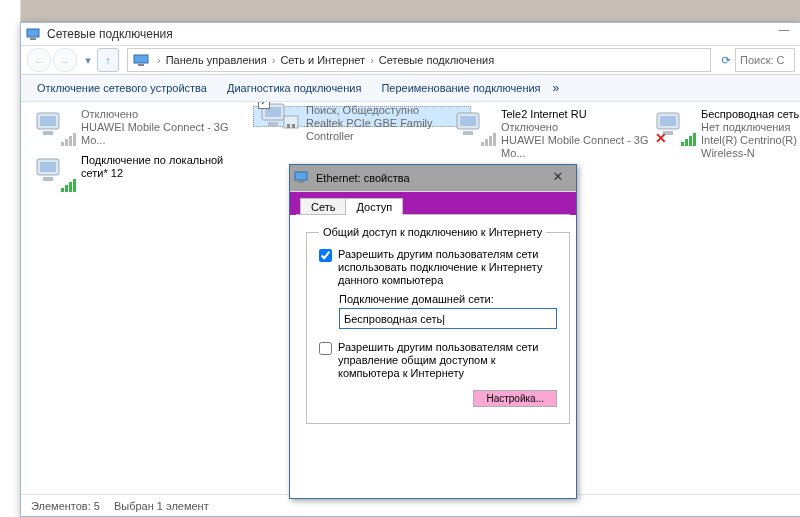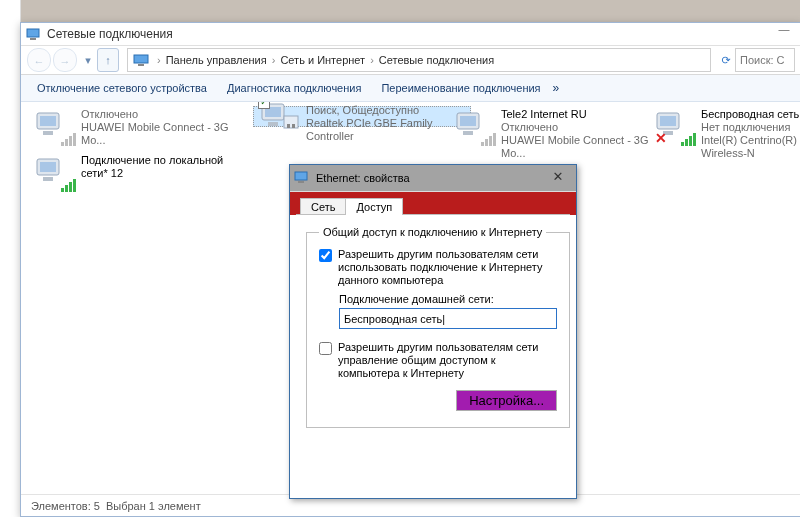--- a/index.html
+++ b/index.html
@@ -22,41 +22,41 @@
 .cmdbar .more{color:#1a3e6e;margin-left:2px;font-size:12px}
 .content{position:relative;height:392px;background:#fff;overflow:hidden}
 .conn{position:absolute;width:200px;display:flex;align-items:flex-start;cursor:default}
 .conn.sel{border:1px dotted #999;background:#cde8ff}
 .cico{width:44px;height:40px;flex-shrink:0;display:flex;align-items:center;justify-content:center;position:relative}
 .ctxt{padding:2px 4px;line-height:13px;font-size:11px}
 .ctxt .n{color:#000}
 .ctxt .s{color:#6a6a6a}
 .ctxt .d{color:#6a6a6a}
 .status{height:22px;border-top:1px solid #e3e3e3;display:flex;align-items:center;padding:0 10px;color:#555;font-size:11px}
-.status span+span{margin-left:6px}
+.status span+span{margin-left:14px}
 
 .dlg{position:absolute;left:289px;top:164px;width:286px;height:333px;background:#fff;border:1px solid #3a6ea5;box-shadow:2px 2px 6px rgba(0,0,0,.35)}
 .dlg .dt{height:26px;background:#a3a3a3;border-bottom:1px solid #dcdcdc;display:flex;align-items:center;padding:0 4px}
 .dlg .dt .ico{width:16px;height:16px;margin-right:6px}
 .dlg .dt .ttl{flex:1;font-size:11px;color:#000}
 .dlg .dt .x{width:28px;height:18px;text-align:center;color:#333;font-size:13px;cursor:default}
-.tabs{display:flex;padding:6px 6px 0 10px;background:#b91c1c}
+.tabs{display:flex;padding:6px 6px 0 10px;background:#a21caf}
 .tab{border:1px solid #bfbfbf;border-bottom:none;padding:2px 10px;font-size:11px;margin-right:-1px;background:#f3f3f3;cursor:default}
 .tab.active{background:#fff;position:relative;z-index:2}
 .tabline{border-top:1px solid #bfbfbf;margin:0 6px;position:relative;top:-1px;z-index:1}
 .dlgbody{padding:10px 14px}
 fieldset{border:1px solid #bfbfbf;padding:10px 12px 16px 12px;font-size:11px}
 legend{font-size:11px;padding:0 4px;color:#000}
 .chk{display:flex;align-items:flex-start;margin-bottom:4px}
 .chk input{margin:1px 6px 0 0}
 .chk label{line-height:13px}
 .lbl{margin:6px 0 3px 20px;color:#000}
 .sel{width:208px;margin-left:20px;height:19px;border:1px solid #2a72c8;font-size:11px;padding:0 4px;display:flex;align-items:center}
 .btnrow{text-align:right;margin-top:10px}
-.wbtn{border:1px solid #adadad;background:#a21caf;font-size:13px;padding:2px 12px;cursor:default}
+.wbtn{border:1px solid #adadad;background:#f9a8d4;font-size:10px;padding:2px 12px;cursor:default}
 
 .leftstrip{position:absolute;left:0;top:0;width:20px;height:517px;background:#fff;border-right:1px solid #ddd}
 
 svg{display:block}
 .bars g rect{fill:#39b54a}
 .bars.gray g rect{fill:#bdbdbd}
 .redx{position:absolute;left:2px;bottom:0;color:#d22;font-weight:bold;font-size:14px}
 .topwinbtns{position:absolute;right:0;top:0;display:flex}
 .topwinbtns div{width:34px;height:18px;text-align:center;font-size:11px;color:#666}
 </style>

